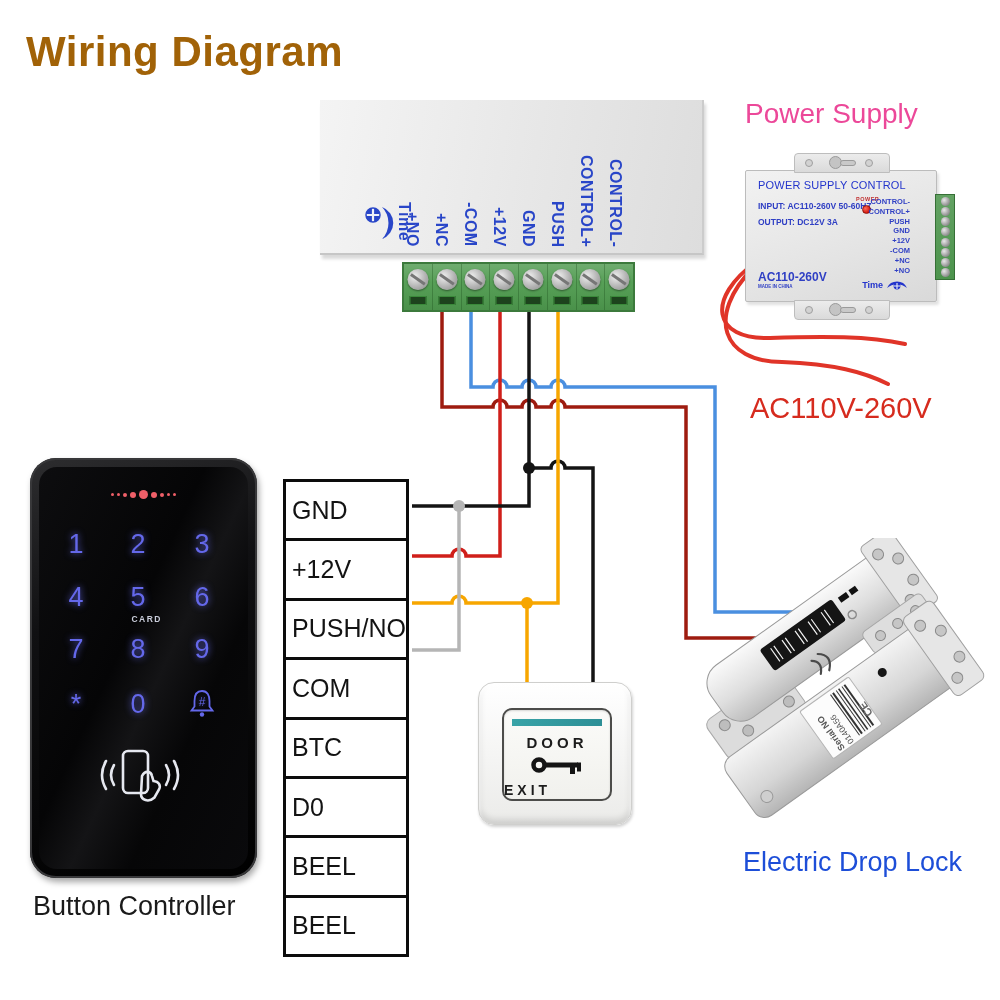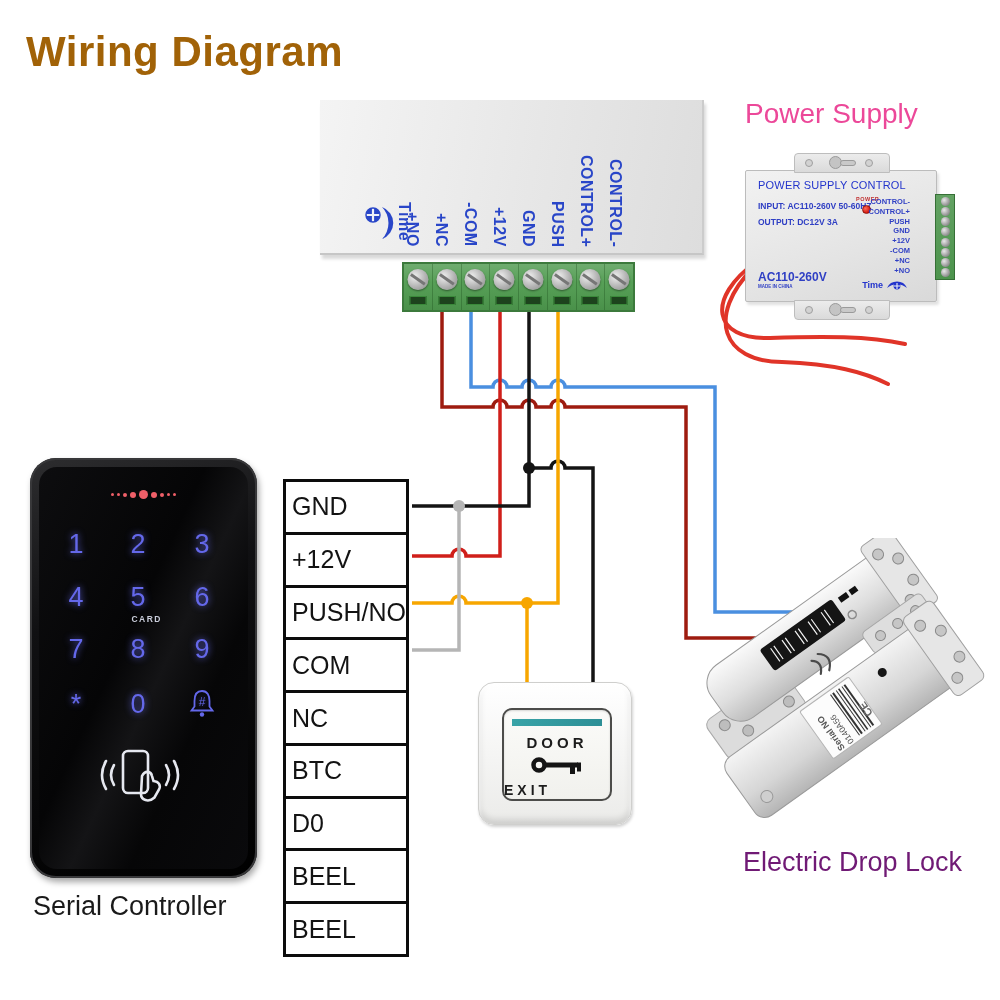--- a/index.html
+++ b/index.html
@@ -7,21 +7,21 @@
         font-family:"Liberation Sans",sans-serif;}
   .abs{position:absolute;}
   svg{display:block;}
 
   
   .h-title{left:26px;top:28px;font-size:42px;font-weight:700;color:#a16207;letter-spacing:0.5px;}
   .h-ps{left:745px;top:98px;font-size:28px;color:#ec4899;}
   .h-ac110{left:750px;top:392px;font-size:29px;color:#d62b1e;}
   .h-access{left:33px;top:891px;font-size:27px;color:#1a1a1a;}
   .h-exit{left:493px;top:841px;font-size:27px;color:#1a1a1a;}
-  .h-lock{left:743px;top:847px;font-size:27px;color:#701a75;}
+  .h-lock{left:743px;top:847px;font-size:27px;color:#1d4ed8;}
 
   
   .board{left:320px;top:100px;width:382px;height:153px;
          background:linear-gradient(100deg,#f4f4f4,#e7e7e7 55%,#dddddd);
          border-right:2px solid #cccccc;border-bottom:2px solid #c6c6c6;
          box-shadow:2px 4px 3px rgba(0,0,0,0.15);}
   .blabel{position:absolute;bottom:6px;writing-mode:vertical-rl;
           font-size:16px;font-weight:700;color:#2946c8;letter-spacing:0.5px;}
   .strip{left:402px;top:262px;width:233px;height:50px;display:flex;
          background:linear-gradient(180deg,#6fac6f,#57a057 40%,#4a914a);
@@ -225,20 +225,21 @@
       <div class="psu-screw"></div>
       <div class="psu-screw"></div>
       <div class="psu-screw"></div>
       <div class="psu-screw"></div>
       <div class="psu-screw"></div>
       <div class="psu-screw"></div>
       <div class="psu-screw"></div>
       <div class="psu-screw"></div>
     </div>
   </div>
+  <div class="abs h-ac110">AC110V-260V</div>
 
   <div class="abs ctrl">
     <div class="ctrl-screen"></div>
     <div class="dots">
       <span class="dot" style="width:3px;height:3px;"></span>
       <span class="dot" style="width:3px;height:3px;"></span>
       <span class="dot" style="width:4px;height:4px;"></span>
       <span class="dot" style="width:6px;height:6px;"></span>
       <span class="dot" style="width:9px;height:9px;"></span>
       <span class="dot" style="width:6px;height:6px;"></span>
@@ -271,28 +272,27 @@
           <path d="M 14 15 q -8 14 0 28"></path>
           <path d="M 22 19 q -6 10 0 20"></path>
           <path d="M 82 15 q 8 14 0 28"></path>
           <path d="M 74 19 q 6 10 0 20"></path>
           <rect x="31" y="5" width="25" height="42" rx="5"></rect>
           <path d="M 50 30 c 3 -6 9 -5 10 0 l 1.5 5 c 5.5 0.5 7.5 4.5 5.5 8.5 l -4.5 8 c -6 5.5 -13.5 2.5 -13.5 -3.5 z"></path>
         </g>
       </svg>
     </div>
   </div>
-  <div class="abs h-access">Serial Controller</div>
+  <div class="abs h-access">Button Controller</div>
 
   <div class="abs tbox">
     <div class="trow">GND</div>
     <div class="trow">+12V</div>
     <div class="trow">PUSH/NO</div>
     <div class="trow">COM</div>
-    <div class="trow">NC</div>
     <div class="trow">BTC</div>
     <div class="trow">D0</div>
     <div class="trow">BEEL</div>
     <div class="trow">BEEL</div>
   </div>
 
   <div class="abs exitbtn">
     <div class="exit-panel">
       <div class="exit-bar"></div>
       <div class="exit-door">DOOR</div>

